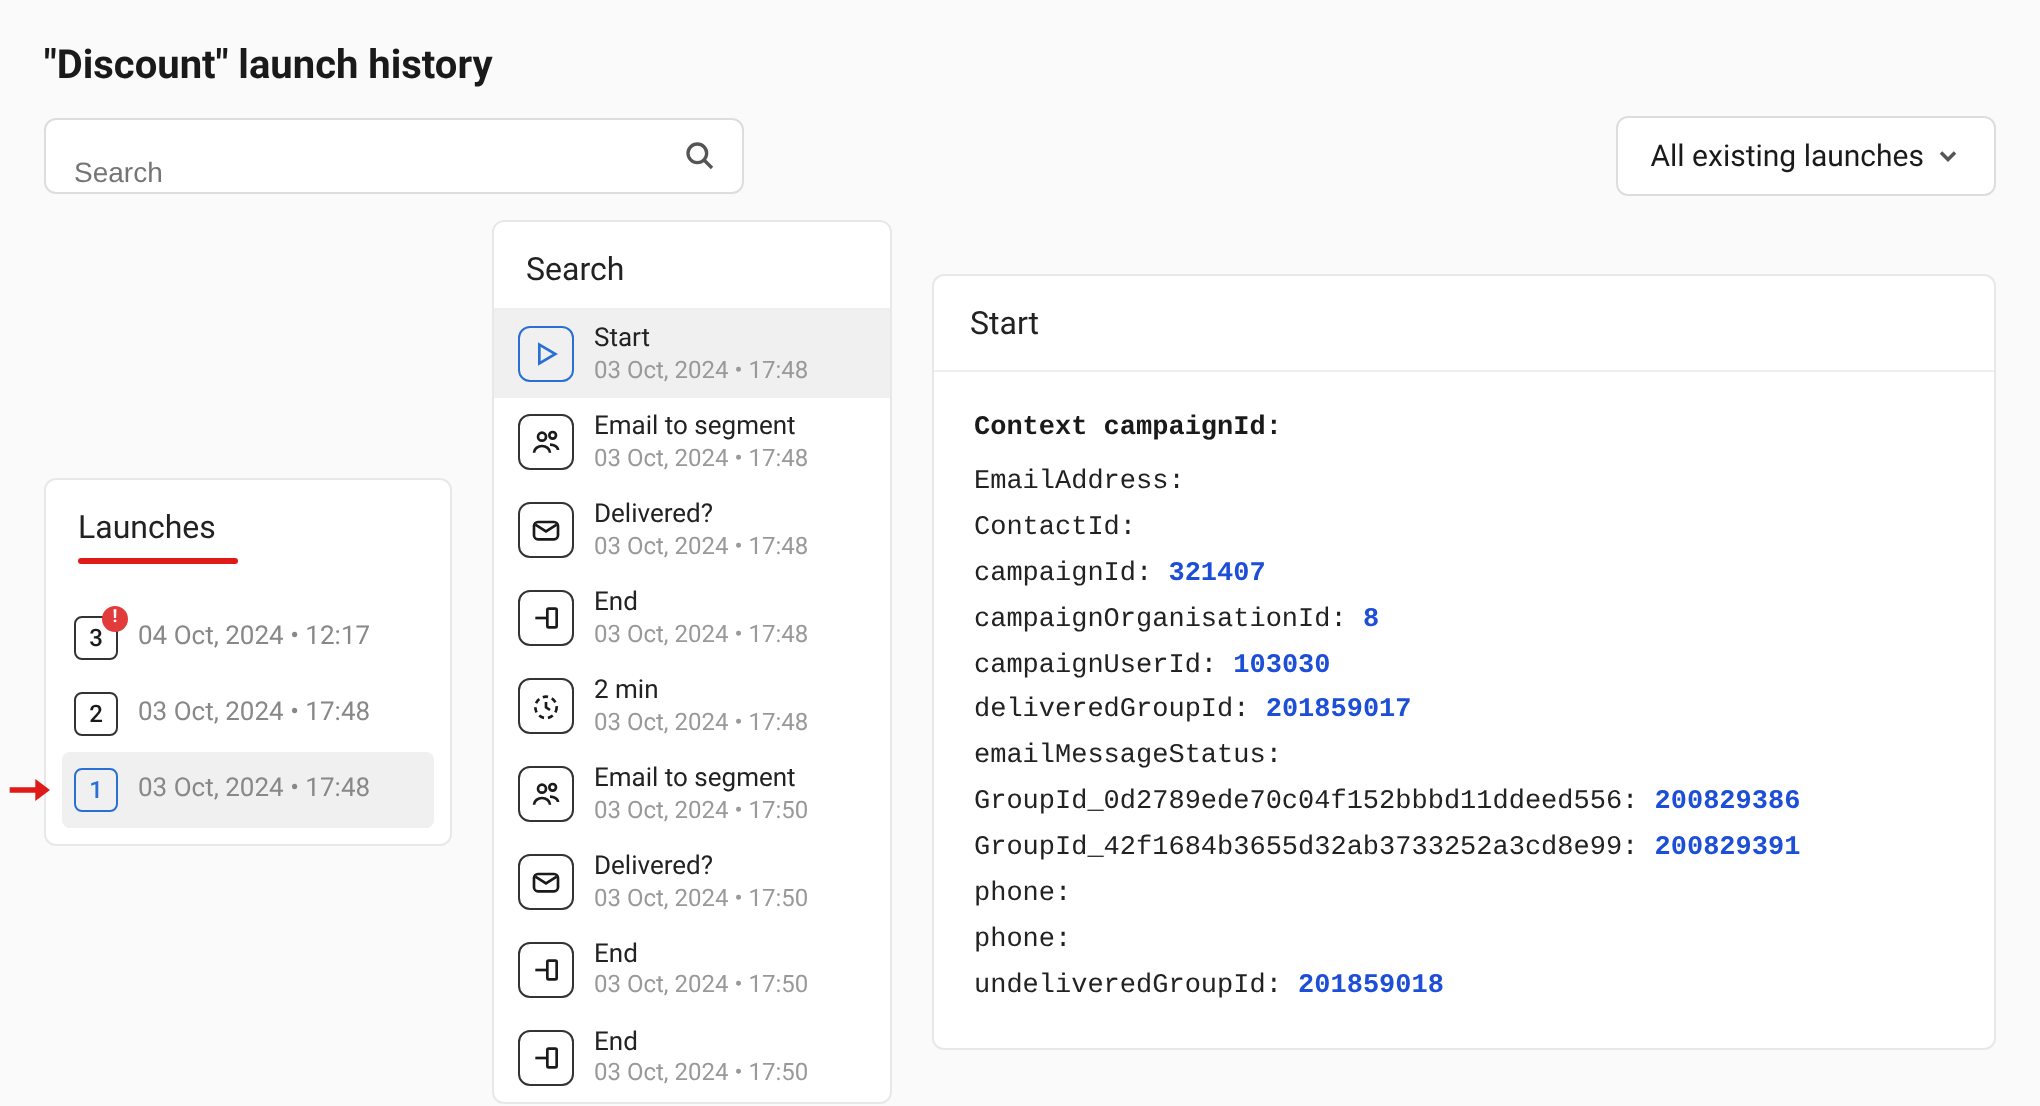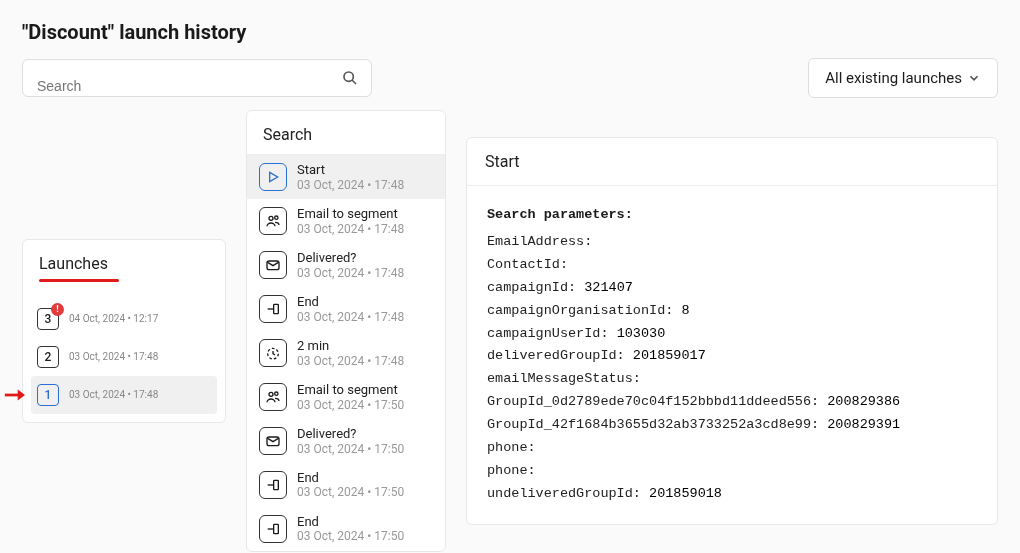--- a/index.html
+++ b/index.html
@@ -21,21 +21,21 @@
 
 .launches-card { width: 204px; }
 .launches-rows { padding: 8px; }
 .launches-card .hdr { padding: 14px 16px 10px; }
 .launches-card .hdr .underline { height: 3px; background: #e01919; width: 80px; margin-top: 6px; border-radius: 2px; }
 .launch-row { display: flex; align-items: center; gap: 10px; padding: 8px 6px 8px 6px; border-radius: 4px; cursor: pointer; position: relative; }
 .launch-row.selected { background: #f0f0f0; }
 .launch-num { width: 22px; height: 22px; border: 1.5px solid #333; border-radius: 4px; display: flex; align-items: center; justify-content: center; font-size: 12px; font-weight: 500; position: relative; }
 .launch-row.selected .launch-num { border-color: #2a6fd6; color: #2a6fd6; }
 .alert-dot { position: absolute; top: -6px; right: -6px; width: 13px; height: 13px; background: #e23b3b; border-radius: 50%; color: #fff; font-size: 9px; line-height: 13px; text-align: center; font-weight: 700; }
-.launch-ts { font-size: 10px; color: #888; }
+.launch-ts { font-size: 13px; color: #888; }
 
 .arrow-marker { position: absolute; left: -28px; top: 50%; transform: translateY(-50%); color: #e01919; }
 
 
 .blocks-card { width: 200px; }
 .blocks-card .hdr { padding: 14px 16px 10px; }
 .blocks-list { border-top: 1px solid #eee; }
 .block-row { display: flex; align-items: center; gap: 10px; padding: 7px 12px; cursor: pointer; }
 .block-row + .block-row { }
 .block-row.selected { background: #f0f0f0; }
@@ -44,21 +44,21 @@
 .block-text { display: flex; flex-direction: column; line-height: 1.2; }
 .block-title { font-size: 13px; color: #222; }
 .block-ts { font-size: 12px; color: #999; }
 
 
 .detail-card { flex: 1; }
 .detail-card .hdr { padding: 14px 18px; border-bottom: 1px solid #eee; }
 .detail-body { padding: 18px 20px; font-family: ui-monospace, Consolas, "Courier New", monospace; font-size: 13.5px; line-height: 1.7; }
 .param-label { font-weight: 700; margin-bottom: 4px; }
 .param-line { color: #222; }
-.param-val { color: #000000; }
+.param-val { color: #1d4ed8; font-weight: bold; }
 
 svg { display: block; }
 </style>
 </head>
 <body>
 
 <h1>"Discount" launch history</h1>
 
 <div class="topbar">
   <div class="search-wrap">
@@ -226,21 +226,21 @@
           </div>
         </div>
       </div>
   </div>
 
   <div class="card detail-card">
     <div class="hdr">
       <div class="card-title">Start</div>
     </div>
     <div class="detail-body">
-      <div class="param-label">Search parameters:</div>
+      <div class="param-label">Context campaignId:</div>
       <div id="param-lines">
           <div class="param-line"><span>EmailAddress:</span></div>
           <div class="param-line"><span>ContactId:</span></div>
           <div class="param-line"><span>campaignId:</span> <span class="param-val">321407</span></div>
           <div class="param-line"><span>campaignOrganisationId:</span> <span class="param-val">8</span></div>
           <div class="param-line"><span>campaignUserId:</span> <span class="param-val">103030</span></div>
           <div class="param-line"><span>deliveredGroupId:</span> <span class="param-val">201859017</span></div>
           <div class="param-line"><span>emailMessageStatus:</span></div>
           <div class="param-line"><span>GroupId_0d2789ede70c04f152bbbd11ddeed556:</span> <span class="param-val">200829386</span></div>
           <div class="param-line"><span>GroupId_42f1684b3655d32ab3733252a3cd8e99:</span> <span class="param-val">200829391</span></div>

